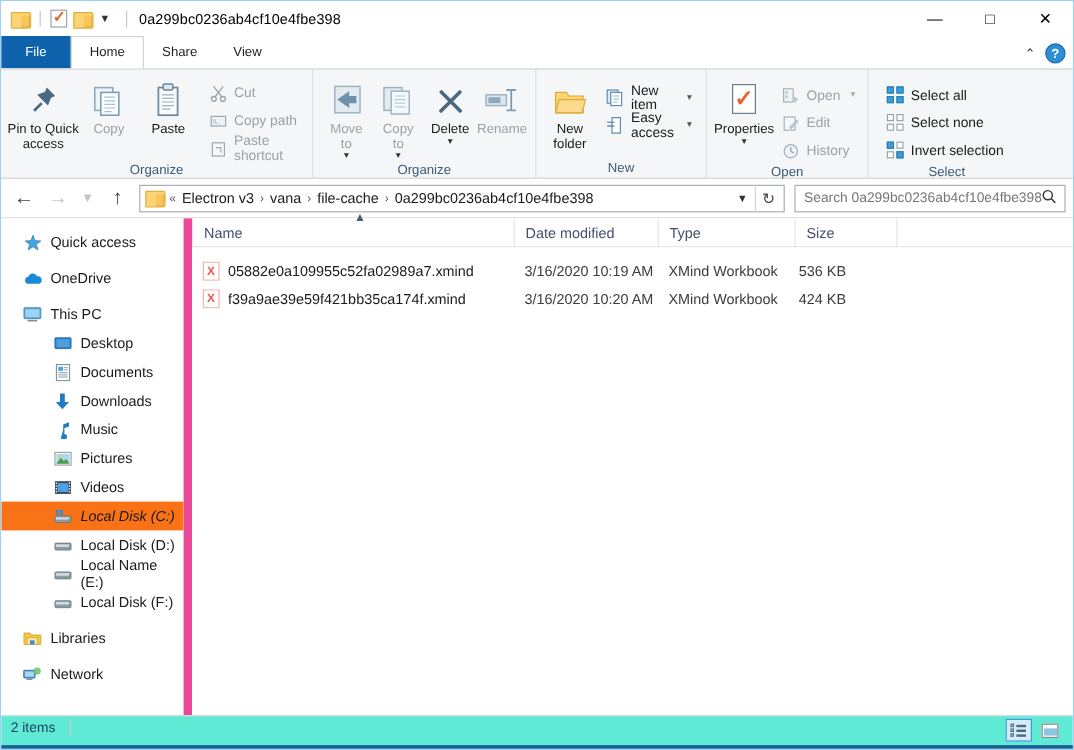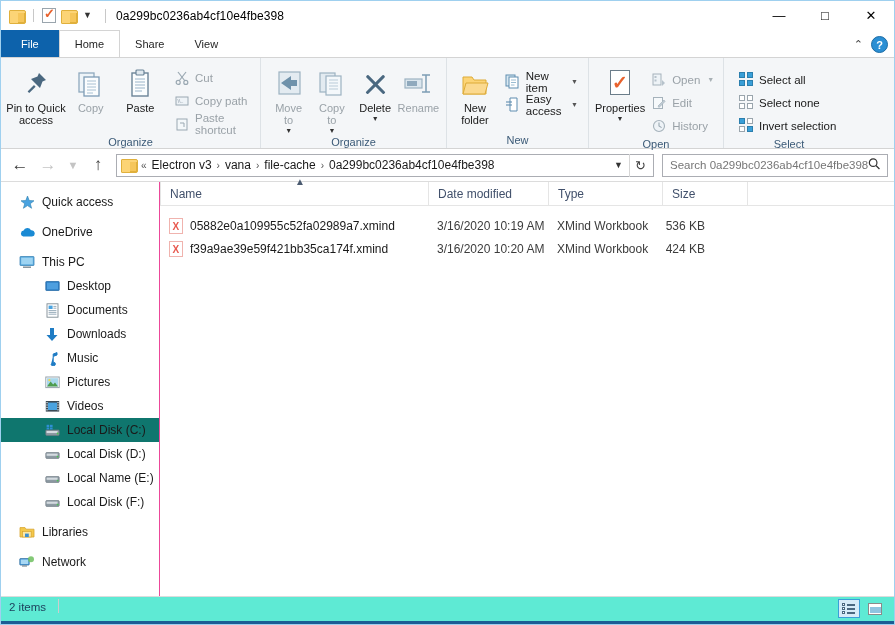--- a/index.html
+++ b/index.html
@@ -207,28 +207,28 @@
   }
   .search-ico { font-size: 12px; color: #333; transform: rotate(-45deg); }
 
   
   .main {
     display: flex; height: 415px;
     border-top: 1px solid #dcdcdc;
   }
   .navpane {
     width: 159px; background: #fff; padding-top: 8px;
-    border-right: 1px solid #ec4899; overflow: hidden;
+    border-right: 7px solid #ec4899; overflow: hidden;
   }
   .navitem {
     height: 24px; display: flex; align-items: center;
     font-size: 12px; color: #1a1a1a; padding-left: 18px; gap: 7px;
   }
   .navitem.indent { padding-left: 43px; }
-  .navitem.sel { background: #0f766e; }
+  .navitem.sel { background: #f97316; font-style: italic; }
   .navitem .nic {
     width: 16px; height: 16px; flex-shrink: 0;
     display: flex; align-items: center; justify-content: center;
   }
   .navgap { height: 6px; }
 
   .filepane { flex: 1; background: #fff; position: relative; }
   .colhdr {
     height: 24px; display: flex; align-items: center;
     border-bottom: 1px solid #e5e5e5; position: relative;

